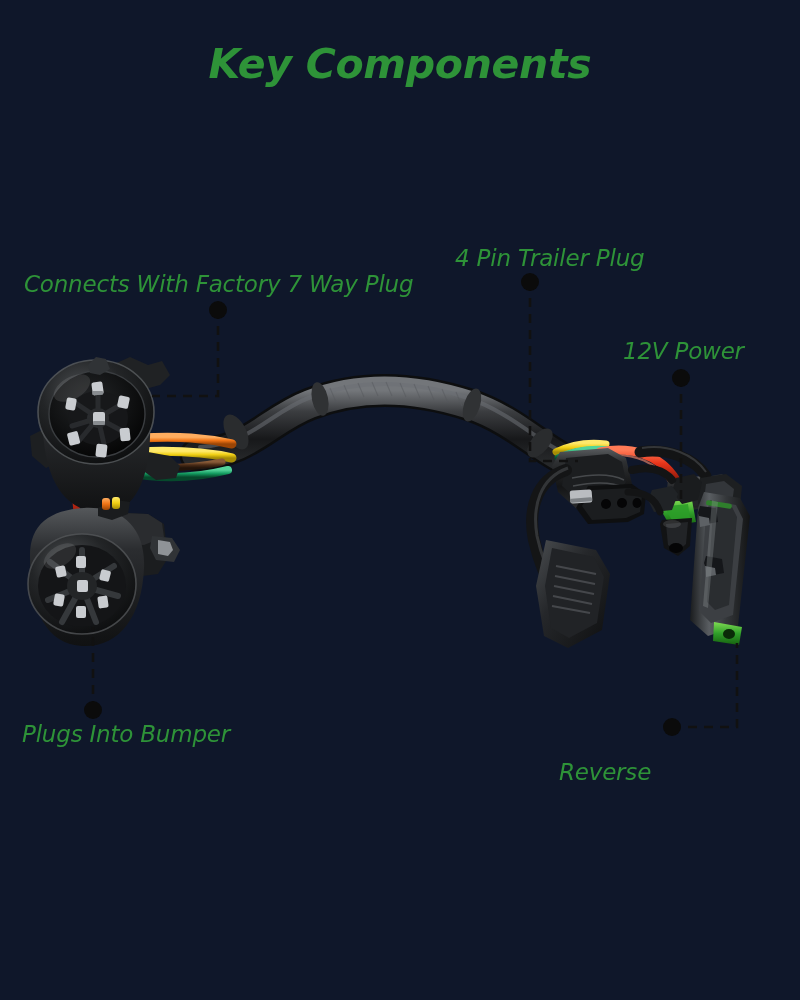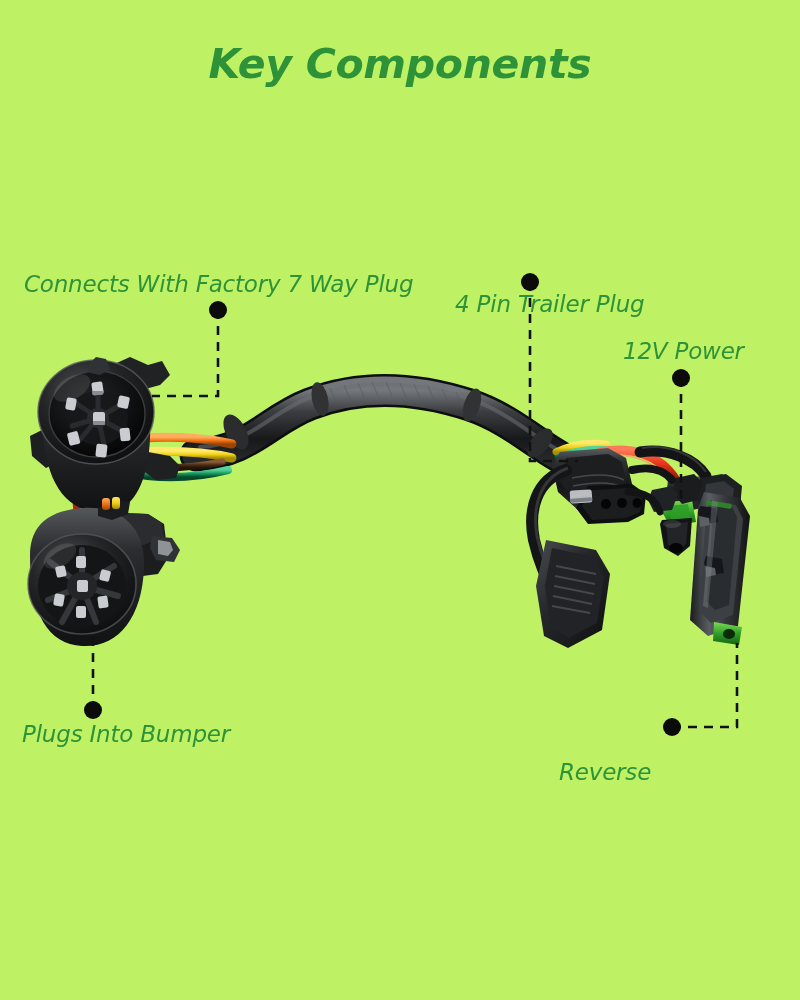--- a/index.html
+++ b/index.html
@@ -52,21 +52,21 @@
   #photo-layer, #leader-layer {
     position: absolute;
     left: 0; top: 0;
     width: 800px; height: 1000px;
   }
   #leader-layer { pointer-events: none; }
 </style>
 </head>
 <body>
 
-<div id="stage" style="background: #bef264;">
+<div id="stage" style="background: #0f172a;">
 
   <div id="title" style="color: rgb(46, 147, 56);">Key Components</div>
 
   <svg id="photo-layer" viewBox="0 0 800 1000">
     <defs>
       <linearGradient id="gBlack" x1="0" y1="0" x2="0" y2="1">
         <stop offset="0%" stop-color="#5a5d60"></stop>
         <stop offset="22%" stop-color="#2e3032"></stop>
         <stop offset="62%" stop-color="#141516"></stop>
         <stop offset="100%" stop-color="#2a2c2e"></stop>
@@ -379,21 +379,21 @@
       <circle id="dt0" r="9" cx="218" cy="310"></circle>
       <circle id="dt1" r="9" cx="530" cy="282"></circle>
       <circle id="dt2" r="9" cx="681" cy="378"></circle>
       <circle id="dt3" r="9" cx="93" cy="710"></circle>
       <circle id="dt4" r="9" cx="672" cy="727"></circle>
     </g>
   </svg>
 
   <div class="callout-label" id="lbl-7way" style="color: rgb(46, 147, 56); text-align: right;">Connects With Factory 7 Way Plug</div>
 
-  <div class="callout-label" id="lbl-4pin" style="color: rgb(46, 147, 56); margin-top: 46px;">4 Pin Trailer Plug</div>
+  <div class="callout-label" id="lbl-4pin" style="color: rgb(46, 147, 56);">4 Pin Trailer Plug</div>
 
   <div class="callout-label" id="lbl-12v" style="color: rgb(46, 147, 56);">12V Power</div>
 
   <div class="callout-label" id="lbl-bumper" style="color: rgb(46, 147, 56);">Plugs Into Bumper</div>
 
   <div class="callout-label" id="lbl-rev" style="color: rgb(46, 147, 56); margin-top: 47px;">Reverse</div>
 
 </div>
 
 </body></html>

